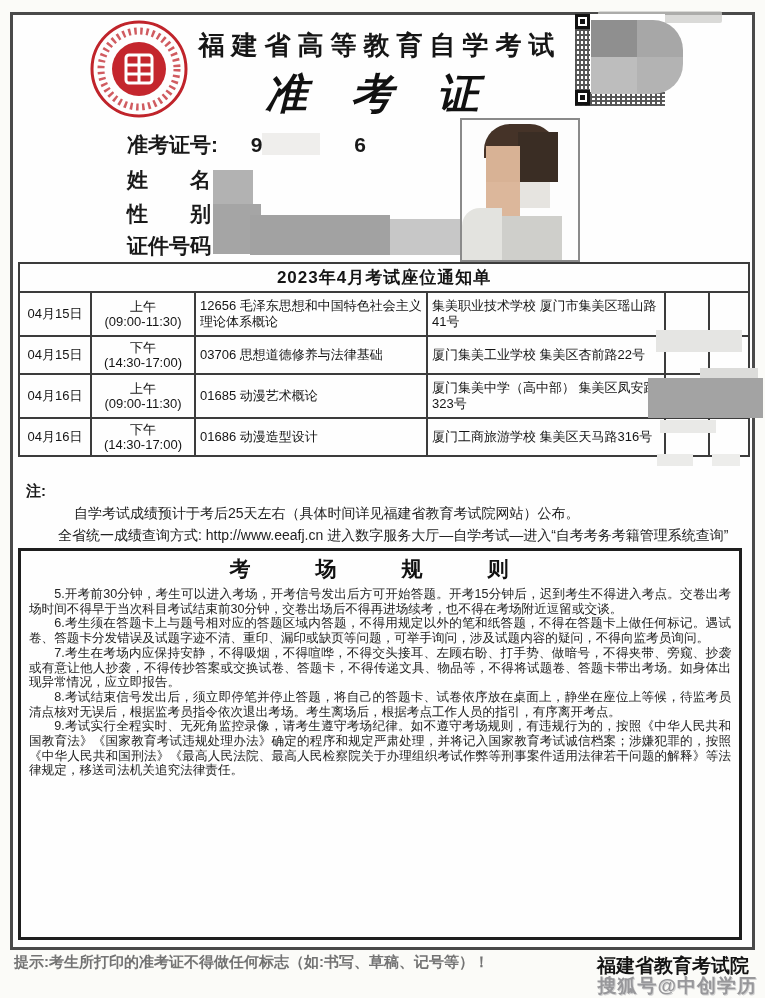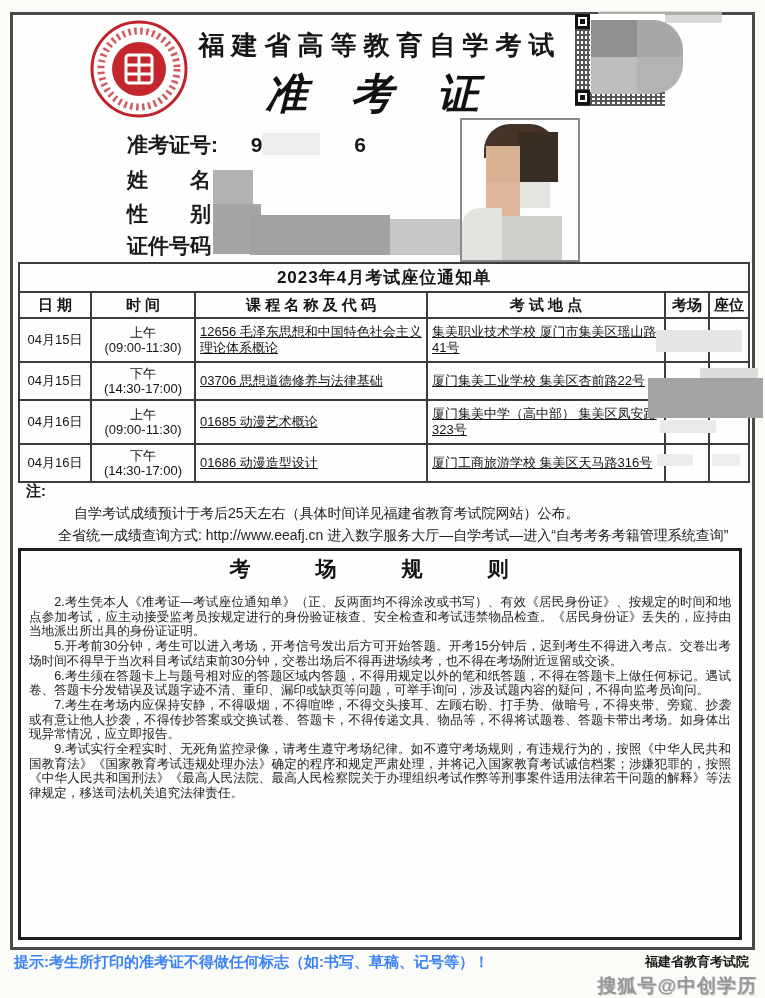--- a/index.html
+++ b/index.html
@@ -58,42 +58,42 @@
   table.exam{
     position:absolute;left:18px;top:262px;width:730px;
     border-collapse:collapse;table-layout:fixed;
     font-size:13px;color:#141414;
   }
   table.exam td,table.exam th{border:2px solid #3c3c3c;padding:2px 4px;box-sizing:border-box;}
   .t-title{font-size:17px;font-weight:bold;text-align:center;height:28px;letter-spacing:1px;}
   table.exam th{font-size:15px;font-weight:bold;text-align:center;height:26px;padding:2px 1px;}
   td.c-date{text-align:center;}
   td.c-time{text-align:center;line-height:15px;}
-  td.c-course,td.c-loc{text-align:left;line-height:16px;text-decoration:underline;}
+  td.c-course,td.c-loc{text-align:left;line-height:16px;}
   
   .note-label{left:26px;top:482px;font-size:15px;font-weight:bold;}
   .note-line1{left:74px;top:505px;font-size:14px;color:#222;}
   .note-line2{left:58px;top:527px;font-size:14px;color:#222;}
   
   .rules-box{
     left:18px;top:548px;width:724px;height:392px;
     border:3px solid #1e1e1e;background:#fefefe;box-sizing:border-box;
     padding:2px 8px;overflow:hidden;
   }
   .rules-title{
     text-align:center;font-size:21px;font-weight:bold;letter-spacing:22px;
-    margin:2px 0 12px 0;color:#111;
+    margin:2px 0 4px 0;color:#111;
   }
   .rule{
     margin:0;text-indent:2em;text-align:justify;
     font-size:12.6px;line-height:14.7px;color:#232323;
   }
   
-  .footer-tip{left:14px;top:953px;font-size:15px;font-weight:bold;color:#3b82f6;}
-  .footer-issuer{right:16px;top:953px;font-size:13px;font-weight:bold;color:#141414;}
+  .footer-tip{left:14px;top:953px;font-size:15px;font-weight:bold;color:#737373;}
+  .footer-issuer{right:16px;top:953px;font-size:19px;font-weight:bold;color:#141414;}
   .watermark{
     right:8px;top:973px;font-size:19px;font-weight:bold;
     color:#97979a;letter-spacing:1px;
     text-shadow:1px 1px 0 #d2d2d2;
   }
 </style>
 </head>
 <body>
 
 <div class="abs frame"></div>
@@ -168,28 +168,20 @@
       <col style="width:104px">
       <col style="width:232px">
     <col style="width:238px">
       <col style="width:44px">
       <col style="width:40px">
   </colgroup>
   <tbody>
     <tr>
         <td class="t-title" colspan="6">2023年4月考试座位通知单</td>
       </tr>
-    <tr>
-      <th>日 期</th>
-      <th>时 间</th>
-      <th>课 程 名 称 及 代 码</th>
-      <th>考 试 地 点</th>
-      <th>考场</th>
-      <th>座位</th>
-    </tr>
   </tbody>
   <tbody id="exam-rows">
       <tr style="height: 44px;">
         <td class="c-date">04月15日</td>
         <td class="c-time">
           <div>上午</div>
           <div>(09:00-11:30)</div>
         </td>
         <td class="c-course">12656 毛泽东思想和中国特色社会主义理论体系概论</td>
         <td class="c-loc">集美职业技术学校 厦门市集美区瑶山路41号</td>
@@ -239,23 +231,23 @@
 <div class="redact" style="left:657px;top:454px;width:36px;height:12px;background:#ebebe9;"></div>
 <div class="redact" style="left:712px;top:454px;width:28px;height:12px;background:#ededeb;"></div>
 
 <div class="abs note-label">注:</div>
 <div class="abs note-line1">自学考试成绩预计于考后25天左右（具体时间详见福建省教育考试院网站）公布。</div>
 <div class="abs note-line2">全省统一成绩查询方式: http://www.eeafj.cn 进入数字服务大厅—自学考试—进入“自考考务考籍管理系统查询”</div>
 
 <div class="abs rules-box">
   <div class="rules-title">考　场　规　则</div>
   <div id="rules-list">
-      <p class="rule">2.考生凭本人《准考证—考试座位通知单》（正、反两面均不得涂改或书写）、有效《居民身份证》、按规定的时间和地点参加考试，应主动接受监考员按规定进行的身份验证核查、安全检查和考试违禁物品检查。《居民身份证》丢失的，应持由当地派出所出具的身份证证明。</p>
       <p class="rule">5.开考前30分钟，考生可以进入考场，开考信号发出后方可开始答题。开考15分钟后，迟到考生不得进入考点。交卷出考场时间不得早于当次科目考试结束前30分钟，交卷出场后不得再进场续考，也不得在考场附近逗留或交谈。</p>
       <p class="rule">6.考生须在答题卡上与题号相对应的答题区域内答题，不得用规定以外的笔和纸答题，不得在答题卡上做任何标记。遇试卷、答题卡分发错误及试题字迹不清、重印、漏印或缺页等问题，可举手询问，涉及试题内容的疑问，不得向监考员询问。</p>
       <p class="rule">7.考生在考场内应保持安静，不得吸烟，不得喧哗，不得交头接耳、左顾右盼、打手势、做暗号，不得夹带、旁窥、抄袭或有意让他人抄袭，不得传抄答案或交换试卷、答题卡，不得传递文具、物品等，不得将试题卷、答题卡带出考场。如身体出现异常情况，应立即报告。</p>
+      <p class="rule">8.考试结束信号发出后，须立即停笔并停止答题，将自己的答题卡、试卷依序放在桌面上，静坐在座位上等候，待监考员清点核对无误后，根据监考员指令依次退出考场。考生离场后，根据考点工作人员的指引，有序离开考点。</p>
       <p class="rule">9.考试实行全程实时、无死角监控录像，请考生遵守考场纪律。如不遵守考场规则，有违规行为的，按照《中华人民共和国教育法》《国家教育考试违规处理办法》确定的程序和规定严肃处理，并将记入国家教育考试诚信档案；涉嫌犯罪的，按照《中华人民共和国刑法》《最高人民法院、最高人民检察院关于办理组织考试作弊等刑事案件适用法律若干问题的解释》等法律规定，移送司法机关追究法律责任。</p>
     </div>
 </div>
 
 <div class="abs footer-tip">提示:考生所打印的准考证不得做任何标志（如:书写、草稿、记号等）！</div>
 <div class="abs footer-issuer">福建省教育考试院</div>
 <div class="abs watermark">搜狐号@中创学历</div>
 
 </body></html>

